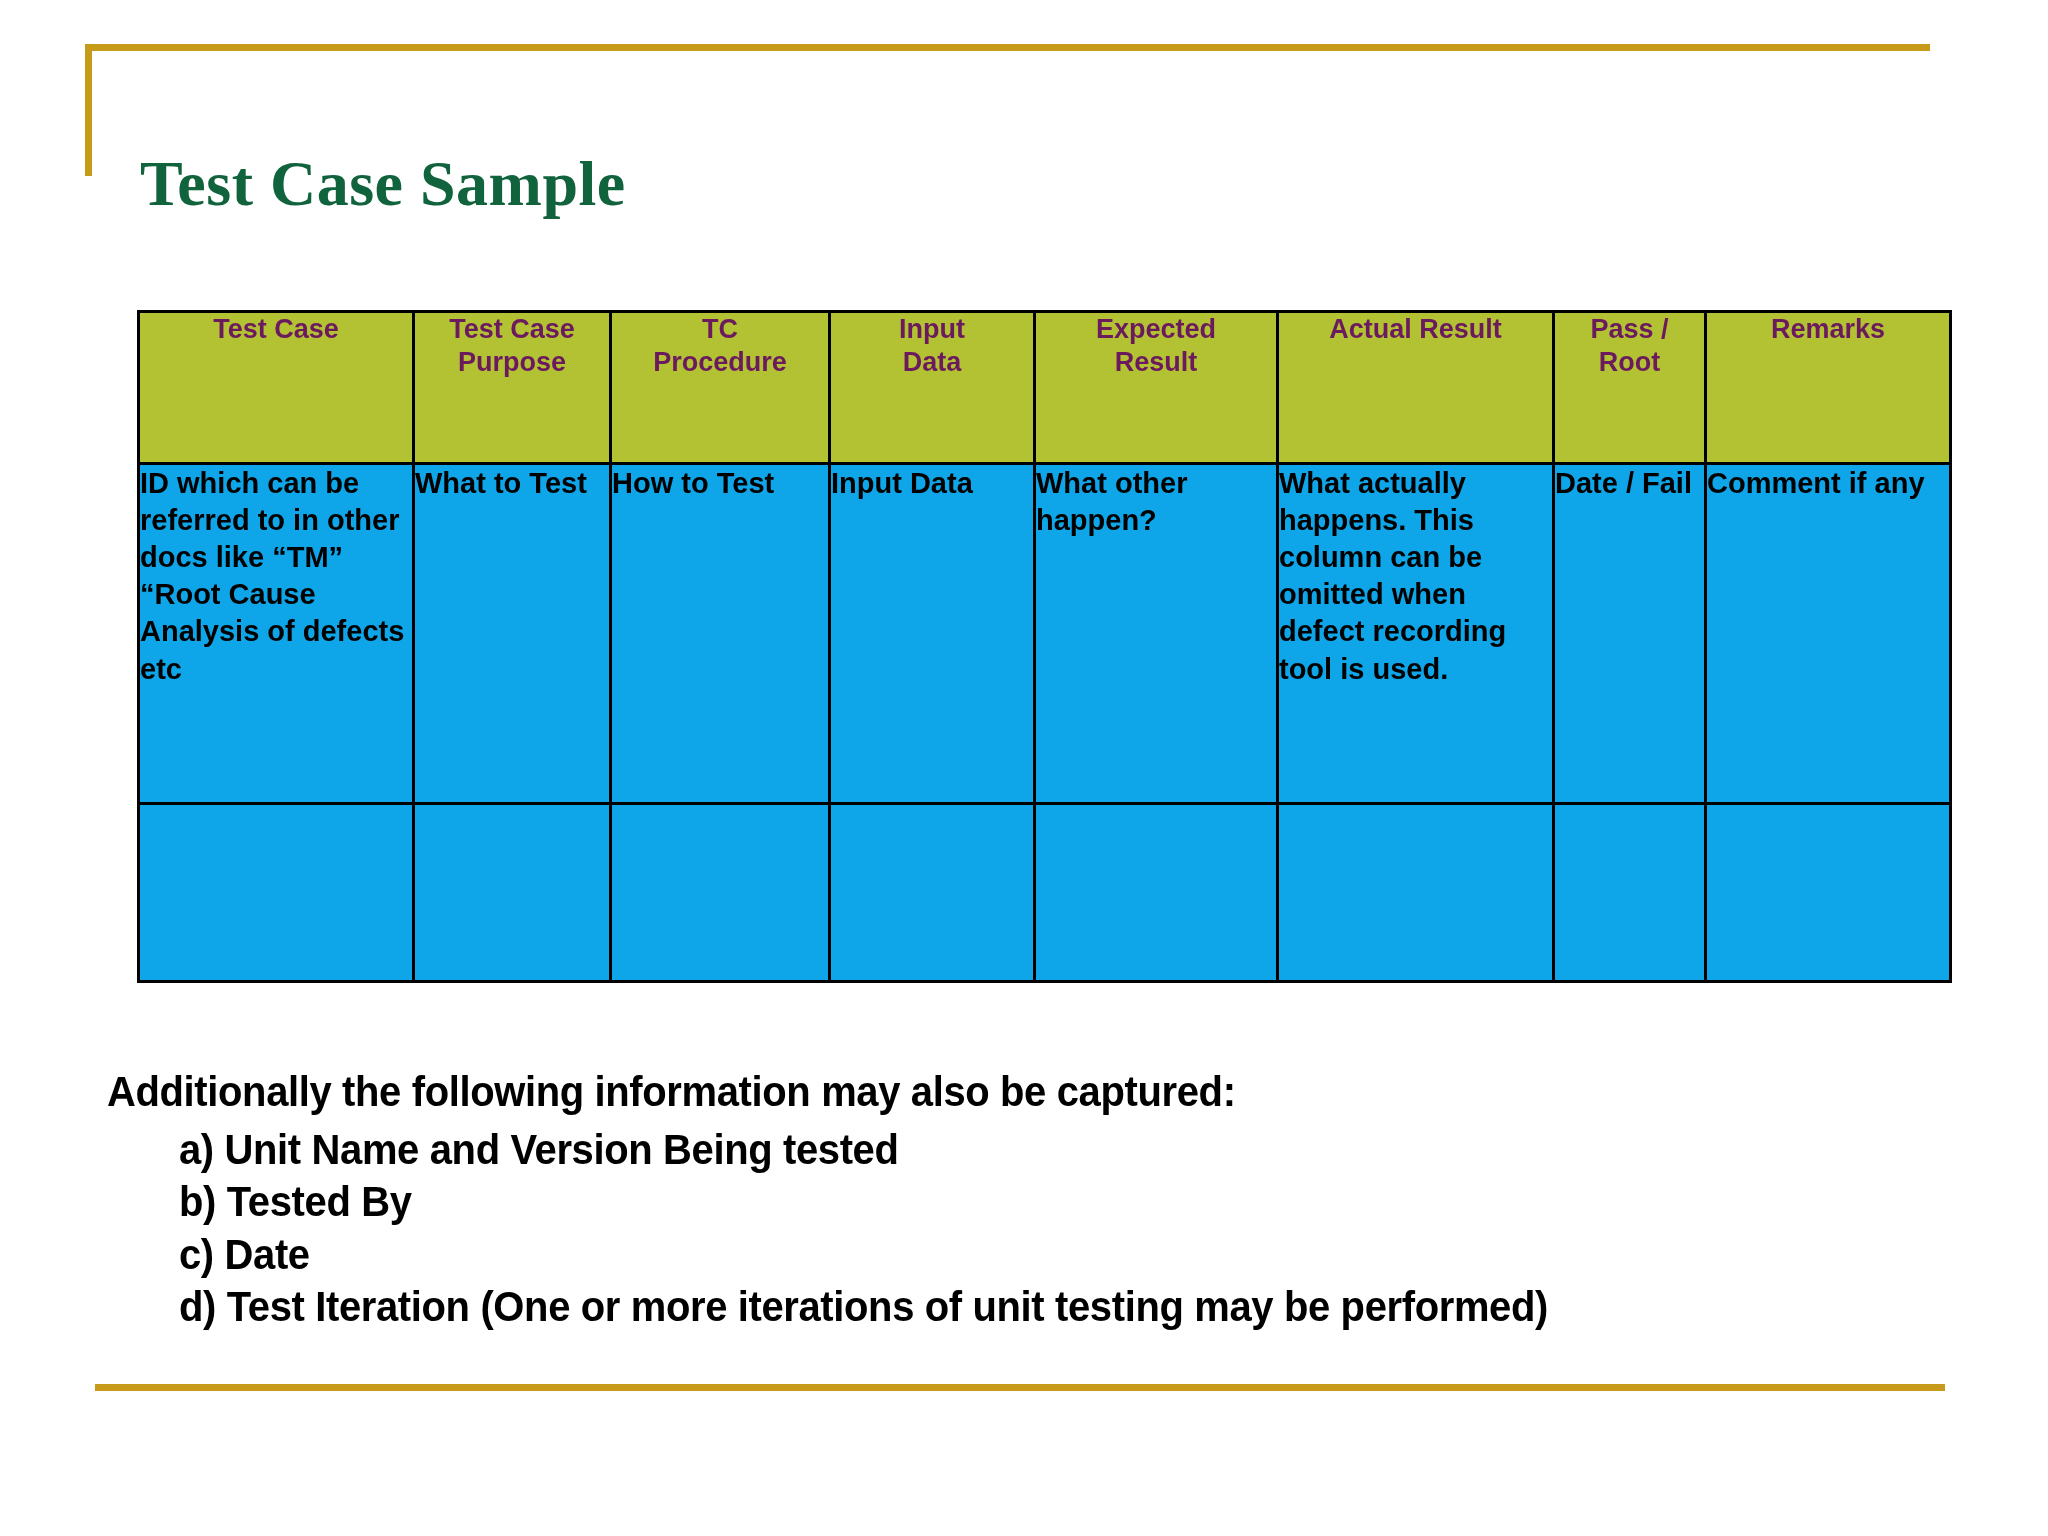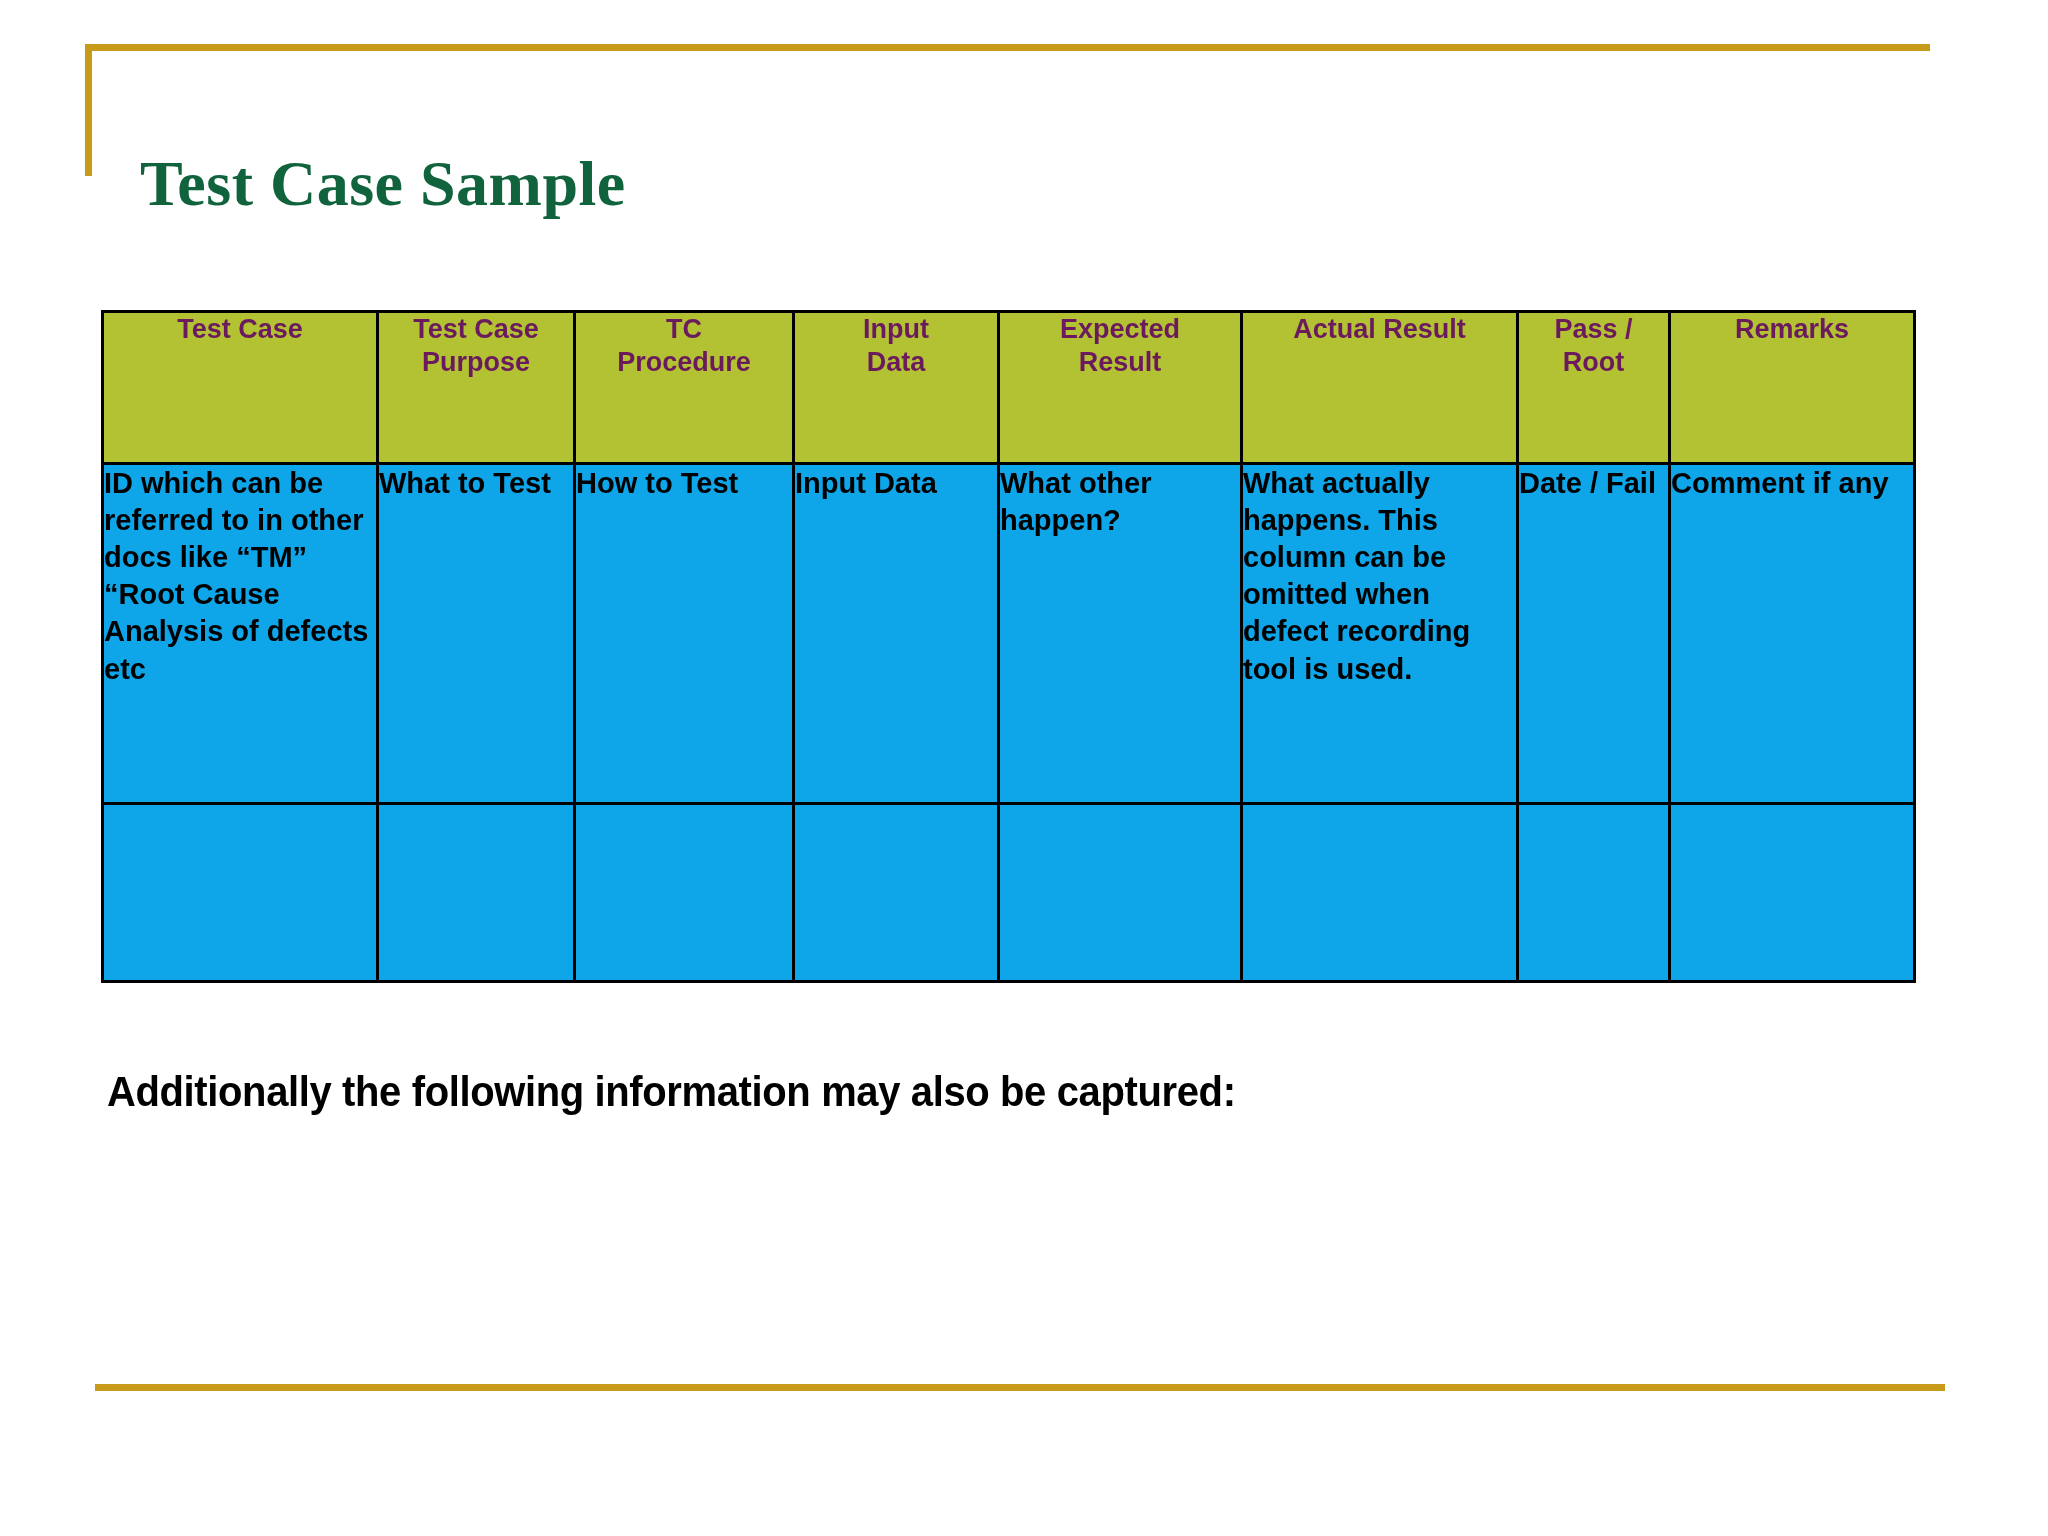--- a/index.html
+++ b/index.html
@@ -51,21 +51,21 @@
     font-size: 64px;
     line-height: 1;
     color: #10633c;
     letter-spacing: 0.5px;
     white-space: nowrap;
   }
 
   
   #test-case-table {
     position: absolute;
-    left: 101px;
+    left: 137px;
     top: 310px;
     width: 1812px;
     border-collapse: collapse;
     table-layout: fixed;
   }
   #test-case-table td,
   #test-case-table th {
     border: 3px solid #000000;
     vertical-align: top;
     padding: 0;
@@ -205,15 +205,21 @@
       <td><span class="cell-text"></span></td>
       <td><span class="cell-text"></span></td>
       <td><span class="cell-text"></span></td>
       <td><span class="cell-text"></span></td>
     </tr>
   </tbody>
 </table>
 
 <div id="notes">
   <div id="notes-heading">Additionally the following information may also be captured:</div>
+  <ul id="notes-list">
+    <li>a) Unit Name and Version Being tested</li>
+    <li>b) Tested By</li>
+    <li>c) Date</li>
+    <li>d) Test Iteration (One or more iterations of unit testing may be performed)</li>
+  </ul>
 </div>
 
 <div id="bottom-rule"></div>
 
 </body></html>

